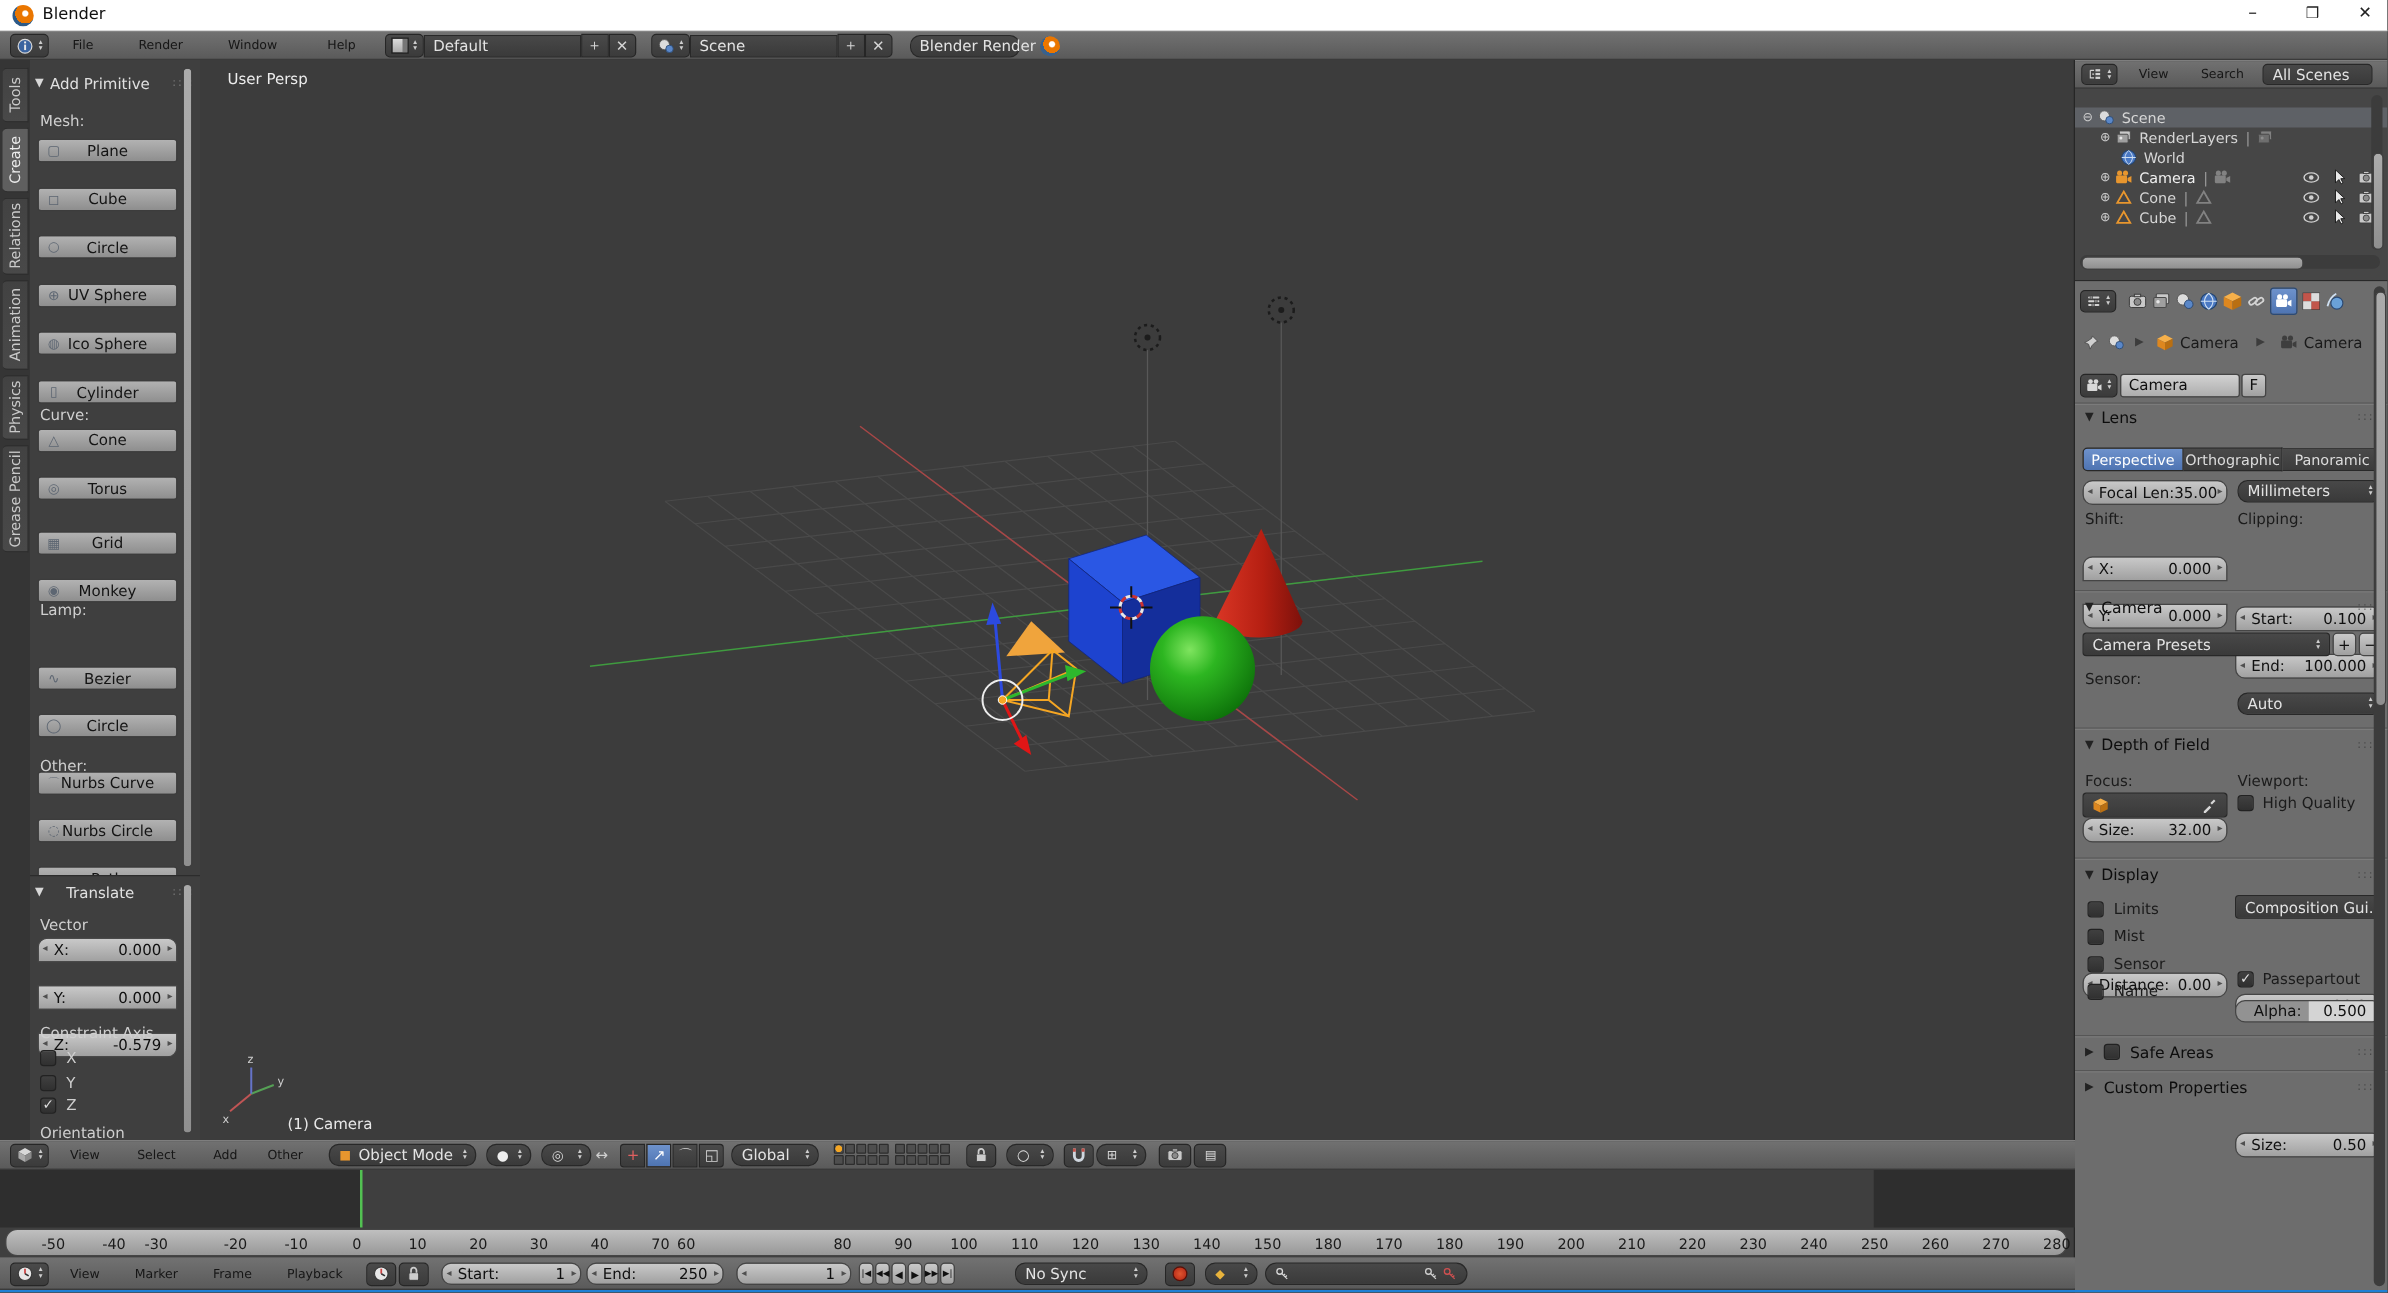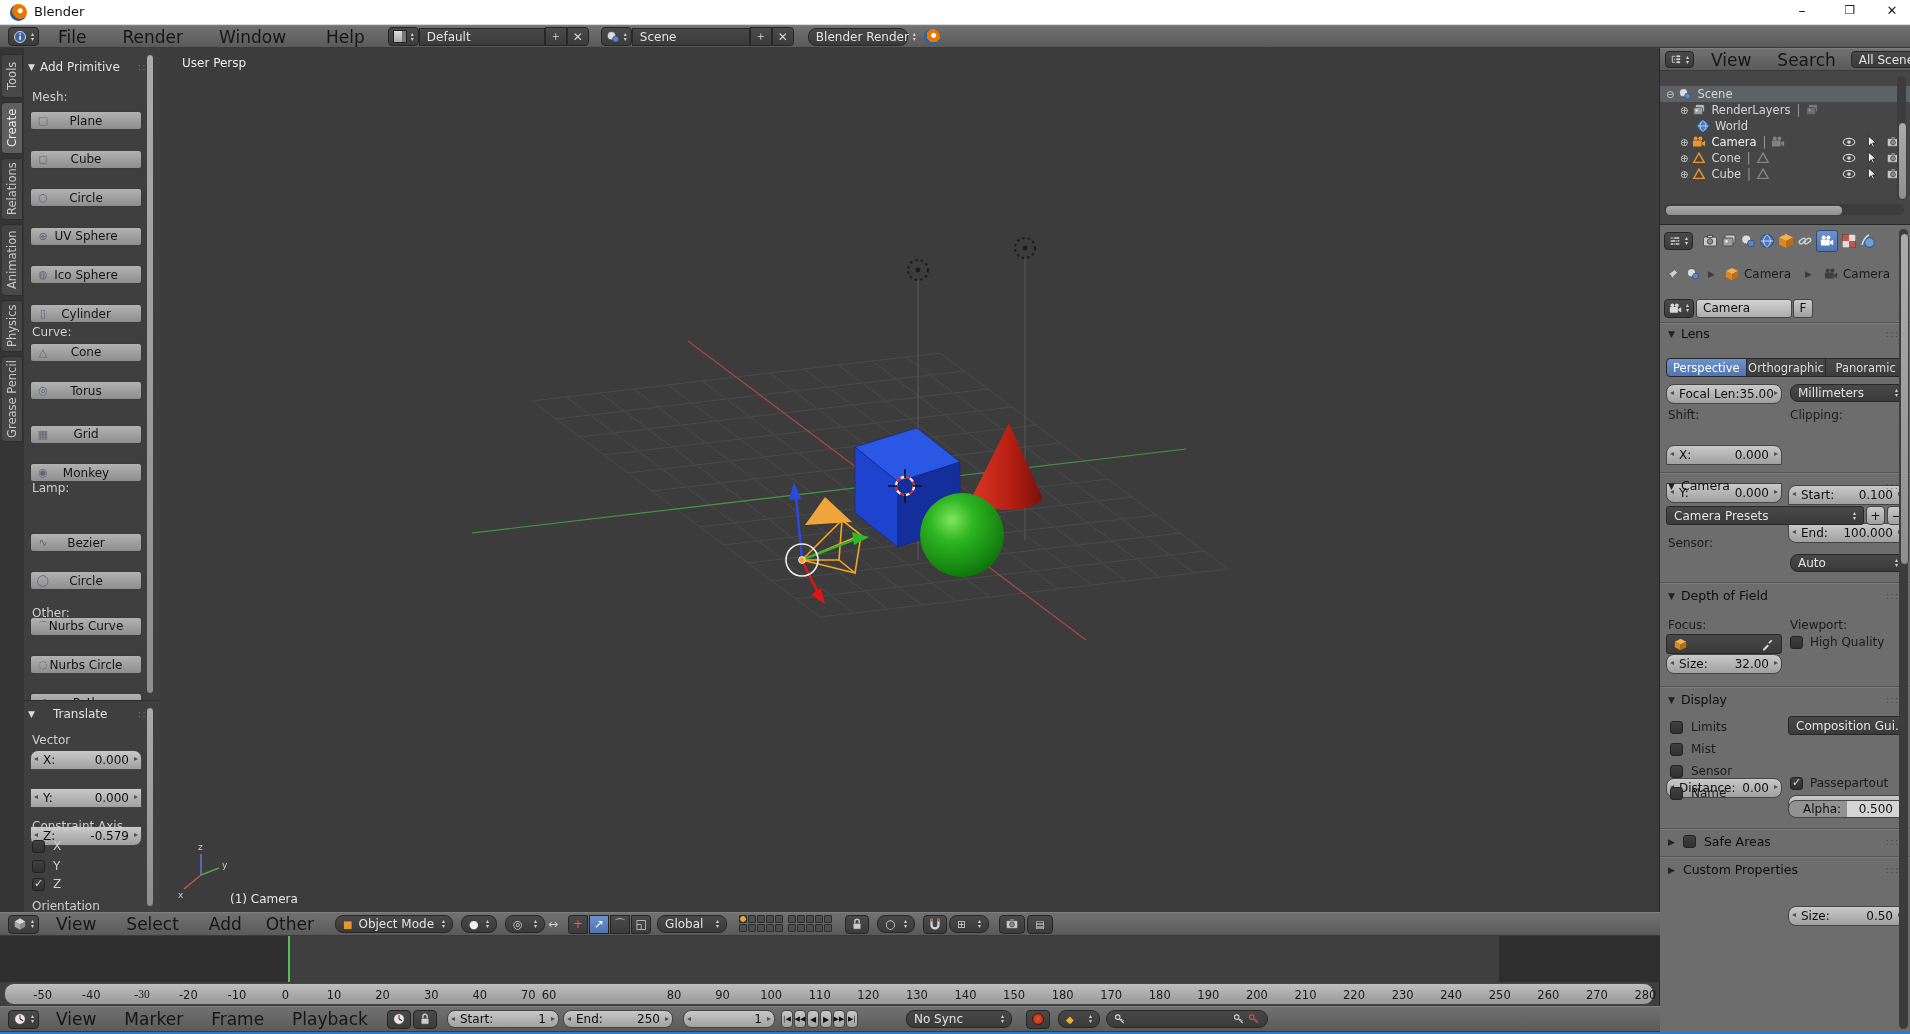--- a/index.html
+++ b/index.html
@@ -2,21 +2,21 @@
 <html><head>
 <meta charset="utf-8">
 <style>
   html,body{margin:0;padding:0}
   body{width:1910px;height:1034px;position:relative;background:#5a5a5a;
        font-family:"DejaVu Sans",sans-serif;font-size:12px;overflow:hidden;color:#141414}
   .a{position:absolute;box-sizing:border-box}
   .row{display:flex;align-items:center}
   
   .hdr{background:linear-gradient(#717171,#5a5a5a);border-top:1px solid #7e7e7e;border-bottom:1px solid #3a3a3a}
-  .m{font-size:17px;color:#161616;padding:0 9px;white-space:nowrap}
+  .m{font-size:10px;color:#161616;padding:0 9px;white-space:nowrap}
   
   .drop{background:linear-gradient(#484848,#3a3a3a);border:1px solid #282828;border-radius:8px;
         color:#e3e3e3;font-size:12px;display:flex;align-items:center;padding:0 7px;height:18px;box-sizing:border-box;white-space:nowrap}
   .ud{display:inline-flex;flex-direction:column;font-size:6px;line-height:4.6px;color:#cfcfcf;margin-left:auto;padding-left:4px}
   .ud i{font-style:normal}
   
   .num{background:linear-gradient(#c9c9c9,#a0a0a0);border:1px solid #454545;border-radius:8px;color:#101010;
        font-size:12px;display:flex;align-items:center;height:20px;box-sizing:border-box;padding:0 12px;position:relative;white-space:nowrap}
   .num::before{content:"◂";position:absolute;left:3px;top:3px;font-size:8px;color:#4f4f4f}
   .num::after{content:"▸";position:absolute;right:3px;top:3px;font-size:8px;color:#4f4f4f}
@@ -207,21 +207,21 @@
     <span class="ud">
         <i>▴</i>
         <i>▾</i>
       </span>
   </div>
   <div class="drop" style="width:118px;border-radius:0">
     <span>Scene</span>
   </div>
   <div class="ebtn" style="width:22px;justify-content:center;border-radius:0">＋</div>
   <div class="ebtn" style="width:22px;justify-content:center;border-radius:0 4px 4px 0">✕</div>
-  <div class="drop" style="margin-left:14px;width:100px">
+  <div class="drop" style="margin-left:14px;width:88px">
     <span>Blender Render</span>
       <span class="ud">
         <i>▴</i>
         <i>▾</i>
       </span>
   </div>
   <span style="margin-left:16px;width:16px;height:16px;border-radius:50%;background:radial-gradient(circle at 60% 40%,#fff 0 2px,#ea7600 3px 7px,#39618c 7px)"></span>
 </div>
 
 <div class="a" style="left:0;top:48px;width:1660px;height:888px;background:#3c3c3c;border-right:1px solid #262626">
@@ -552,21 +552,21 @@
   </div>
 </div>
 
 <div class="a" style="left:0;top:936px;width:1660px;height:96px;background:#3f3f3f;border-right:1px solid #262626">
   <div class="a" style="left:0;top:0;width:289px;height:46px;background:#2e2e2e"></div>
   <div class="a" style="left:1499px;top:0;width:161px;height:46px;background:#2e2e2e"></div>
   <div class="a" style="left:288px;top:0;width:2px;height:46px;background:#52c152"></div>
   <div class="a" id="ruler" style="left:4px;top:47px;width:1650px;height:22px;border:1px solid #454545;border-radius:10px;background:linear-gradient(#bfbfbf,#989898)">
       <span class="tick" style="left: 37.65px;">-50</span>
       <span class="tick" style="left: 86.22px;">-40</span>
-      <span class="tick" style="left: 137px; font-family: Liberation Serif, serif;">-30</span>
+      <span class="tick" style="left: 120px;">-30</span>
       <span class="tick" style="left: 183.36px;">-20</span>
       <span class="tick" style="left: 231.93px;">-10</span>
       <span class="tick" style="left: 280.5px;">0</span>
       <span class="tick" style="left: 329.07px;">10</span>
       <span class="tick" style="left: 377.64px;">20</span>
       <span class="tick" style="left: 426.21px;">30</span>
       <span class="tick" style="left: 474.78px;">40</span>
       <span class="tick" style="left: 523.35px;">70</span>
       <span class="tick" style="left: 544px;">60</span>
       <span class="tick" style="left: 642px; margin-top: 19px;">70</span>

